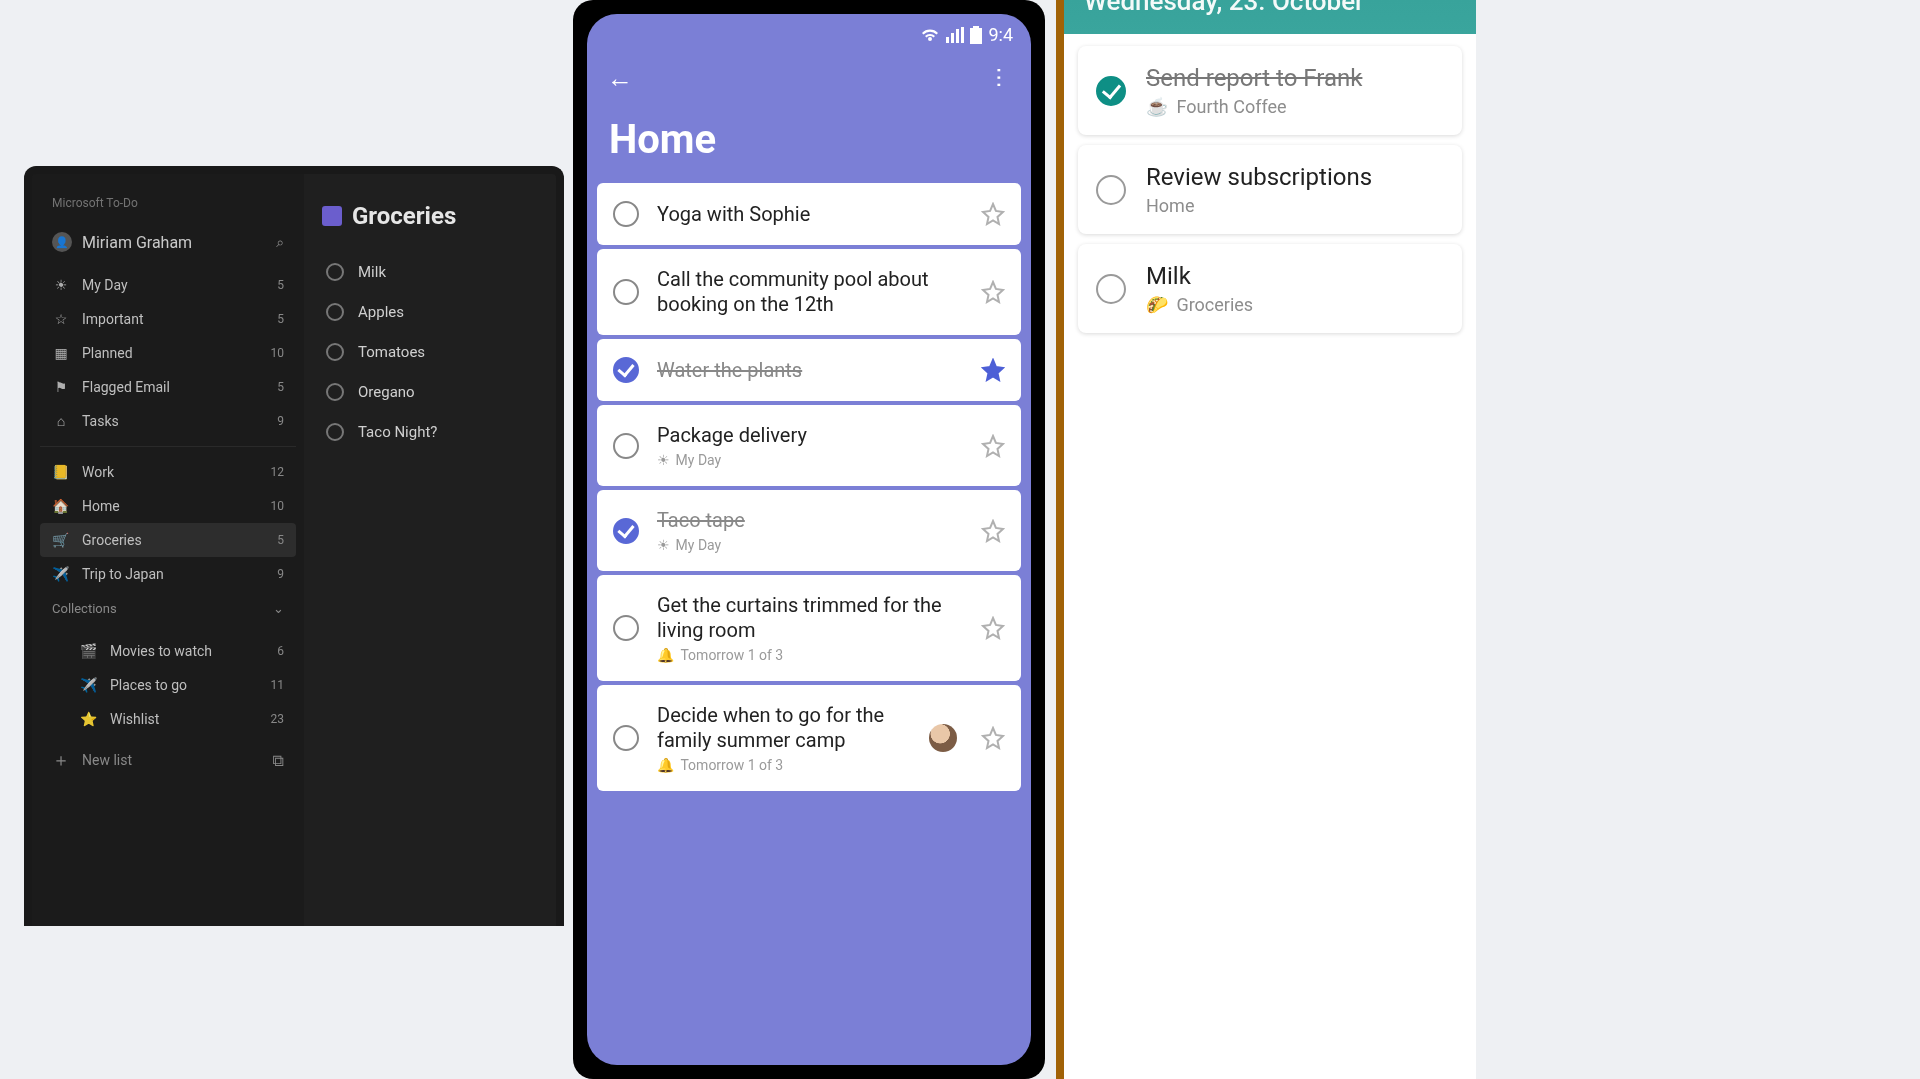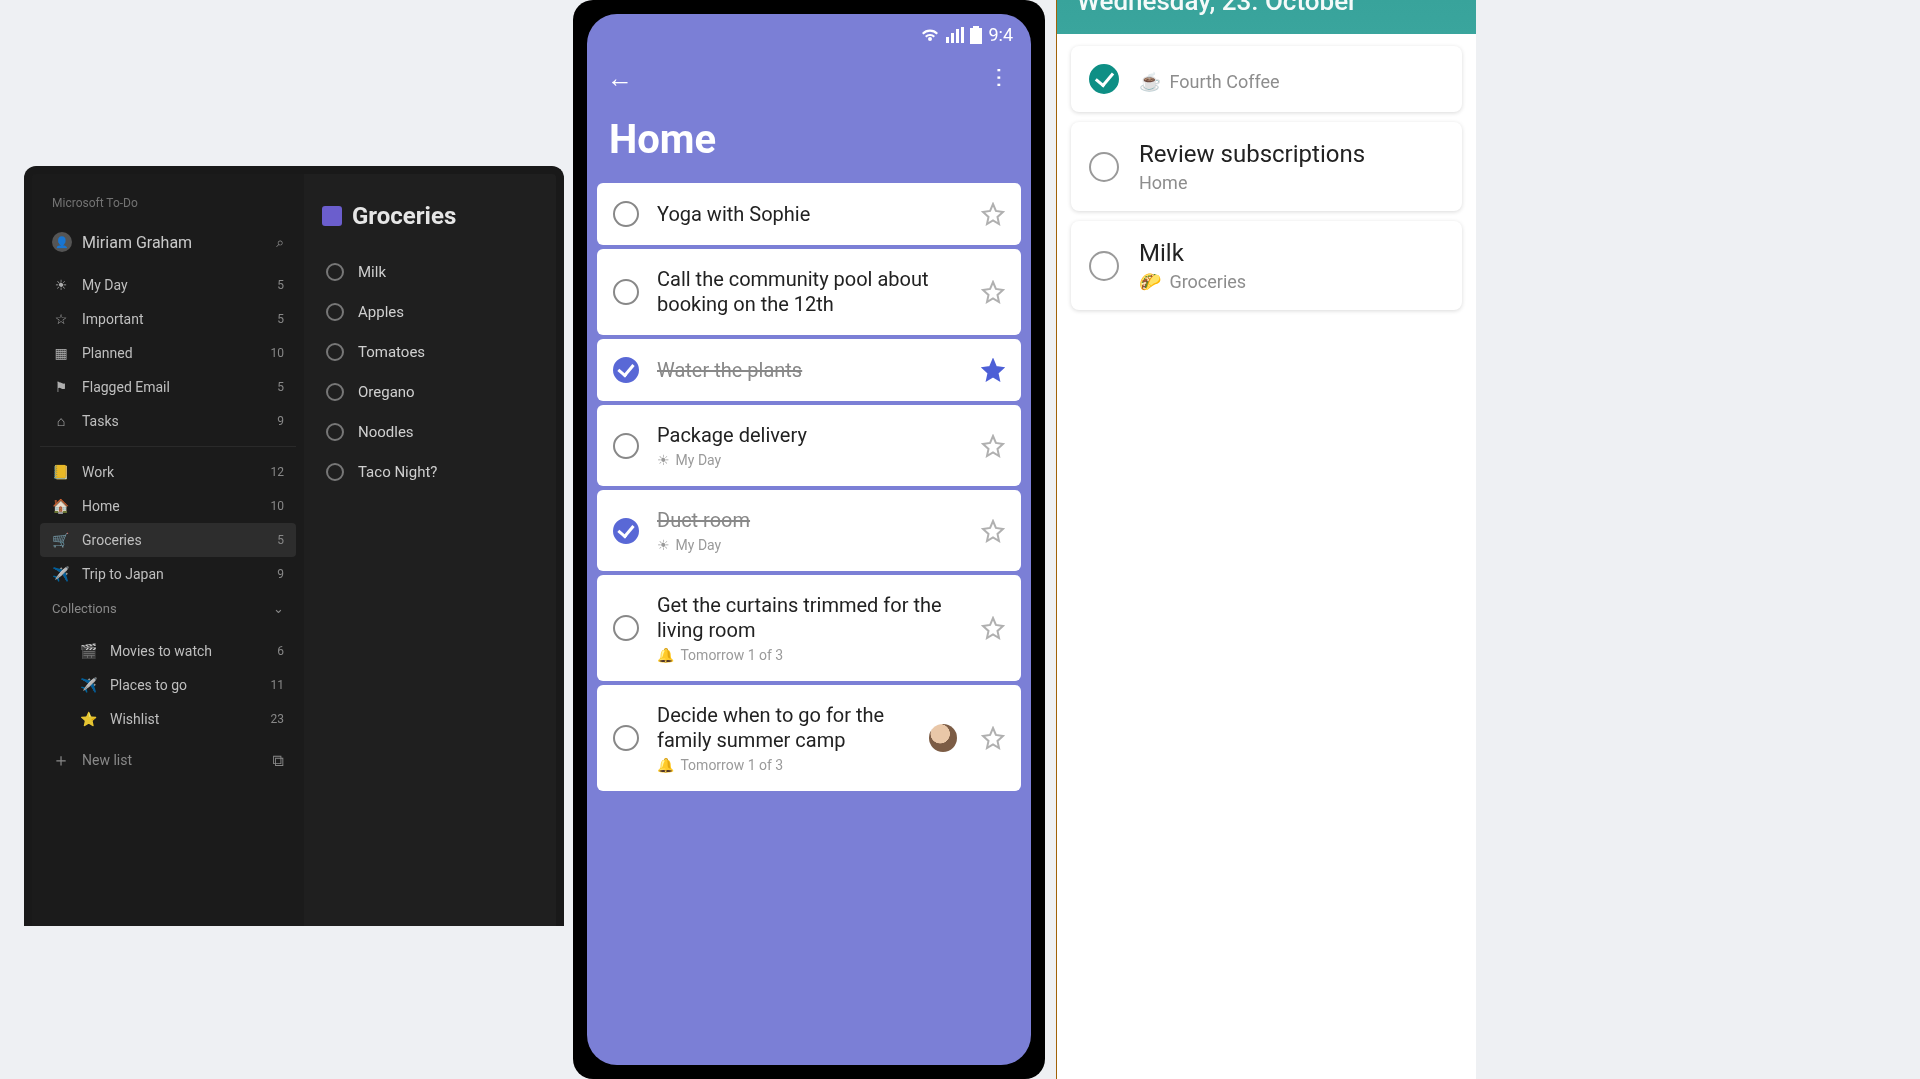--- a/index.html
+++ b/index.html
@@ -63,21 +63,21 @@
 .p1-txt.done { text-decoration:line-through; color:#888; }
 .p1-sub { font-size:14px; color:#9a9a9a; margin-top:4px; display:flex; align-items:center; gap:6px; }
 .p1-star { width:24px; height:24px; flex:none; }
 .p1-star svg { width:24px; height:24px; stroke:#b0b0b0; stroke-width:2; fill:none; }
 .p1-star.on svg { fill:#4d5fd6; stroke:#4d5fd6; }
 .p1-av { width:28px; height:28px; border-radius:50%;
   background:radial-gradient(circle at 40% 35%, #e9c7a8 38%, #7c5c45 40%); margin-right:6px; }
 
 
 .phone2 { position:absolute; left:1056px; top:0; width:420px; height:1079px; background:#fff;
-  border-left:1px solid #a16207; overflow:hidden; }
+  border-left:8px solid #a16207; overflow:hidden; }
 .p2-hdr { background:linear-gradient(#38a39b,#3aa59d); color:#fff; padding:0 0 18px; }
 .p2-date { font-size:26px; font-weight:500; padding:0 20px 0; opacity:.95; height:16px;
   overflow:hidden; display:flex; align-items:flex-end; }
 .p2-list { padding:12px 14px; }
 .p2-card { background:#fff; border-radius:8px; box-shadow:0 1px 4px rgba(0,0,0,.15);
   margin-bottom:10px; display:flex; align-items:center; gap:20px; padding:18px 18px; }
 .p2-chk { width:30px; height:30px; border:2.5px solid #9a9a9a; border-radius:50%; flex:none; }
 .p2-chk.done { background:#0e8f85; border-color:#0e8f85; position:relative; }
 .p2-chk.done::after { content:""; position:absolute; left:8px; top:3px; width:8px; height:14px;
   border:solid #fff; border-width:0 3px 3px 0; transform:rotate(40deg); }
@@ -212,24 +212,20 @@
         <div class="d-task">
           <span class="circ"></span>
           <span>Tomatoes</span>
         </div>
         <div class="d-task">
           <span class="circ"></span>
           <span>Oregano</span>
         </div>
         <div class="d-task">
           <span class="circ"></span>
-          <span>Noodles</span>
-        </div>
-        <div class="d-task">
-          <span class="circ"></span>
           <span>Taco Night?</span>
         </div>
       </div>
   </div>
 </div>
 
 <div class="phone1">
   <div class="p1-scr">
     <div class="p1-status">
       <svg width="20" height="16" viewBox="0 0 20 16">
@@ -285,21 +281,21 @@
               <span>My Day</span>
             </div>
           </div>
           <span class="p1-star"><svg viewBox="0 0 24 24">
               <path d="M12 2l2.9 6.9L22 10l-5.5 4.9L18 22l-6-3.6L6 22l1.5-7.1L2 10l7.1-1.1z"></path>
             </svg></span>
         </div>
         <div class="p1-card">
           <span class="p1-chk done"></span>
           <div class="p1-body">
-            <div class="p1-txt done">Duct room</div>
+            <div class="p1-txt done">Taco tape</div>
             <div class="p1-sub">
               <span>☀</span>
               <span>My Day</span>
             </div>
           </div>
           <span class="p1-star"><svg viewBox="0 0 24 24">
               <path d="M12 2l2.9 6.9L22 10l-5.5 4.9L18 22l-6-3.6L6 22l1.5-7.1L2 10l7.1-1.1z"></path>
             </svg></span>
         </div>
         <div class="p1-card">
@@ -342,20 +338,21 @@
         <div class="shaft"></div>
     </div>
   </div>
   <div class="p2-hdr">
     <div class="p2-date">Wednesday, 23. October</div>
   </div>
   <div class="p2-list" id="p2-list">
       <div class="p2-card">
         <span class="p2-chk done"></span>
         <div class="p2-body">
+          <div class="p2-txt done">Send report to Frank</div>
           <div class="p2-sub">
             <span>☕</span>
             <span>Fourth Coffee</span>
           </div>
         </div>
       </div>
       <div class="p2-card">
         <span class="p2-chk"></span>
         <div class="p2-body">
           <div class="p2-txt">Review subscriptions</div>

